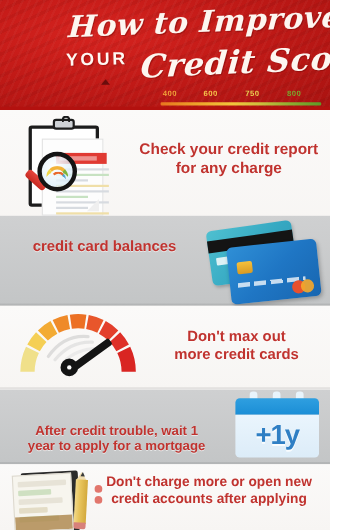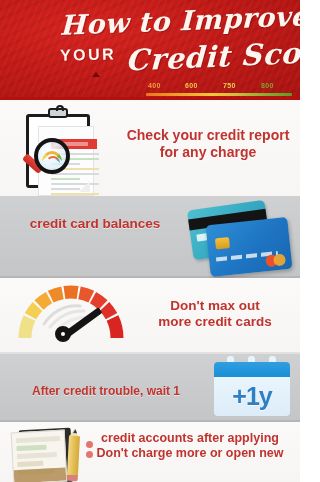--- a/index.html
+++ b/index.html
@@ -355,20 +355,21 @@
       <span class="ln">more credit cards</span>
     </div>
     <div class="band-shadow"></div>
   </div>
 
   <div class="section" id="sec4">
     <div class="sec-band band-gray"></div>
 
     <div class="sec-text">
       <span class="ln">After credit trouble, wait 1</span>
+      <span class="ln">year to apply for a mortgage</span>
     </div>
 
     <div class="calendar">
       <div class="cal-ring r1"></div>
       <div class="cal-ring r2"></div>
       <div class="cal-ring r3"></div>
       <div class="cal-top"></div>
       <div class="cal-body">
         <span class="cal-text">+1y</span>
       </div>
@@ -395,18 +396,18 @@
         <div class="body"></div>
         <div class="eraser"></div>
       </div>
       <div class="mini-mark">
           <i></i>
           <i></i>
         </div>
     </div>
 
     <div class="sec-text">
+      <span class="ln">Don't charge more or open new</span>
       <span class="ln">credit accounts after applying</span>
-      <span class="ln">Don't charge more or open new</span>
     </div>
   </div>
 
 </div>
 
 </body></html>

